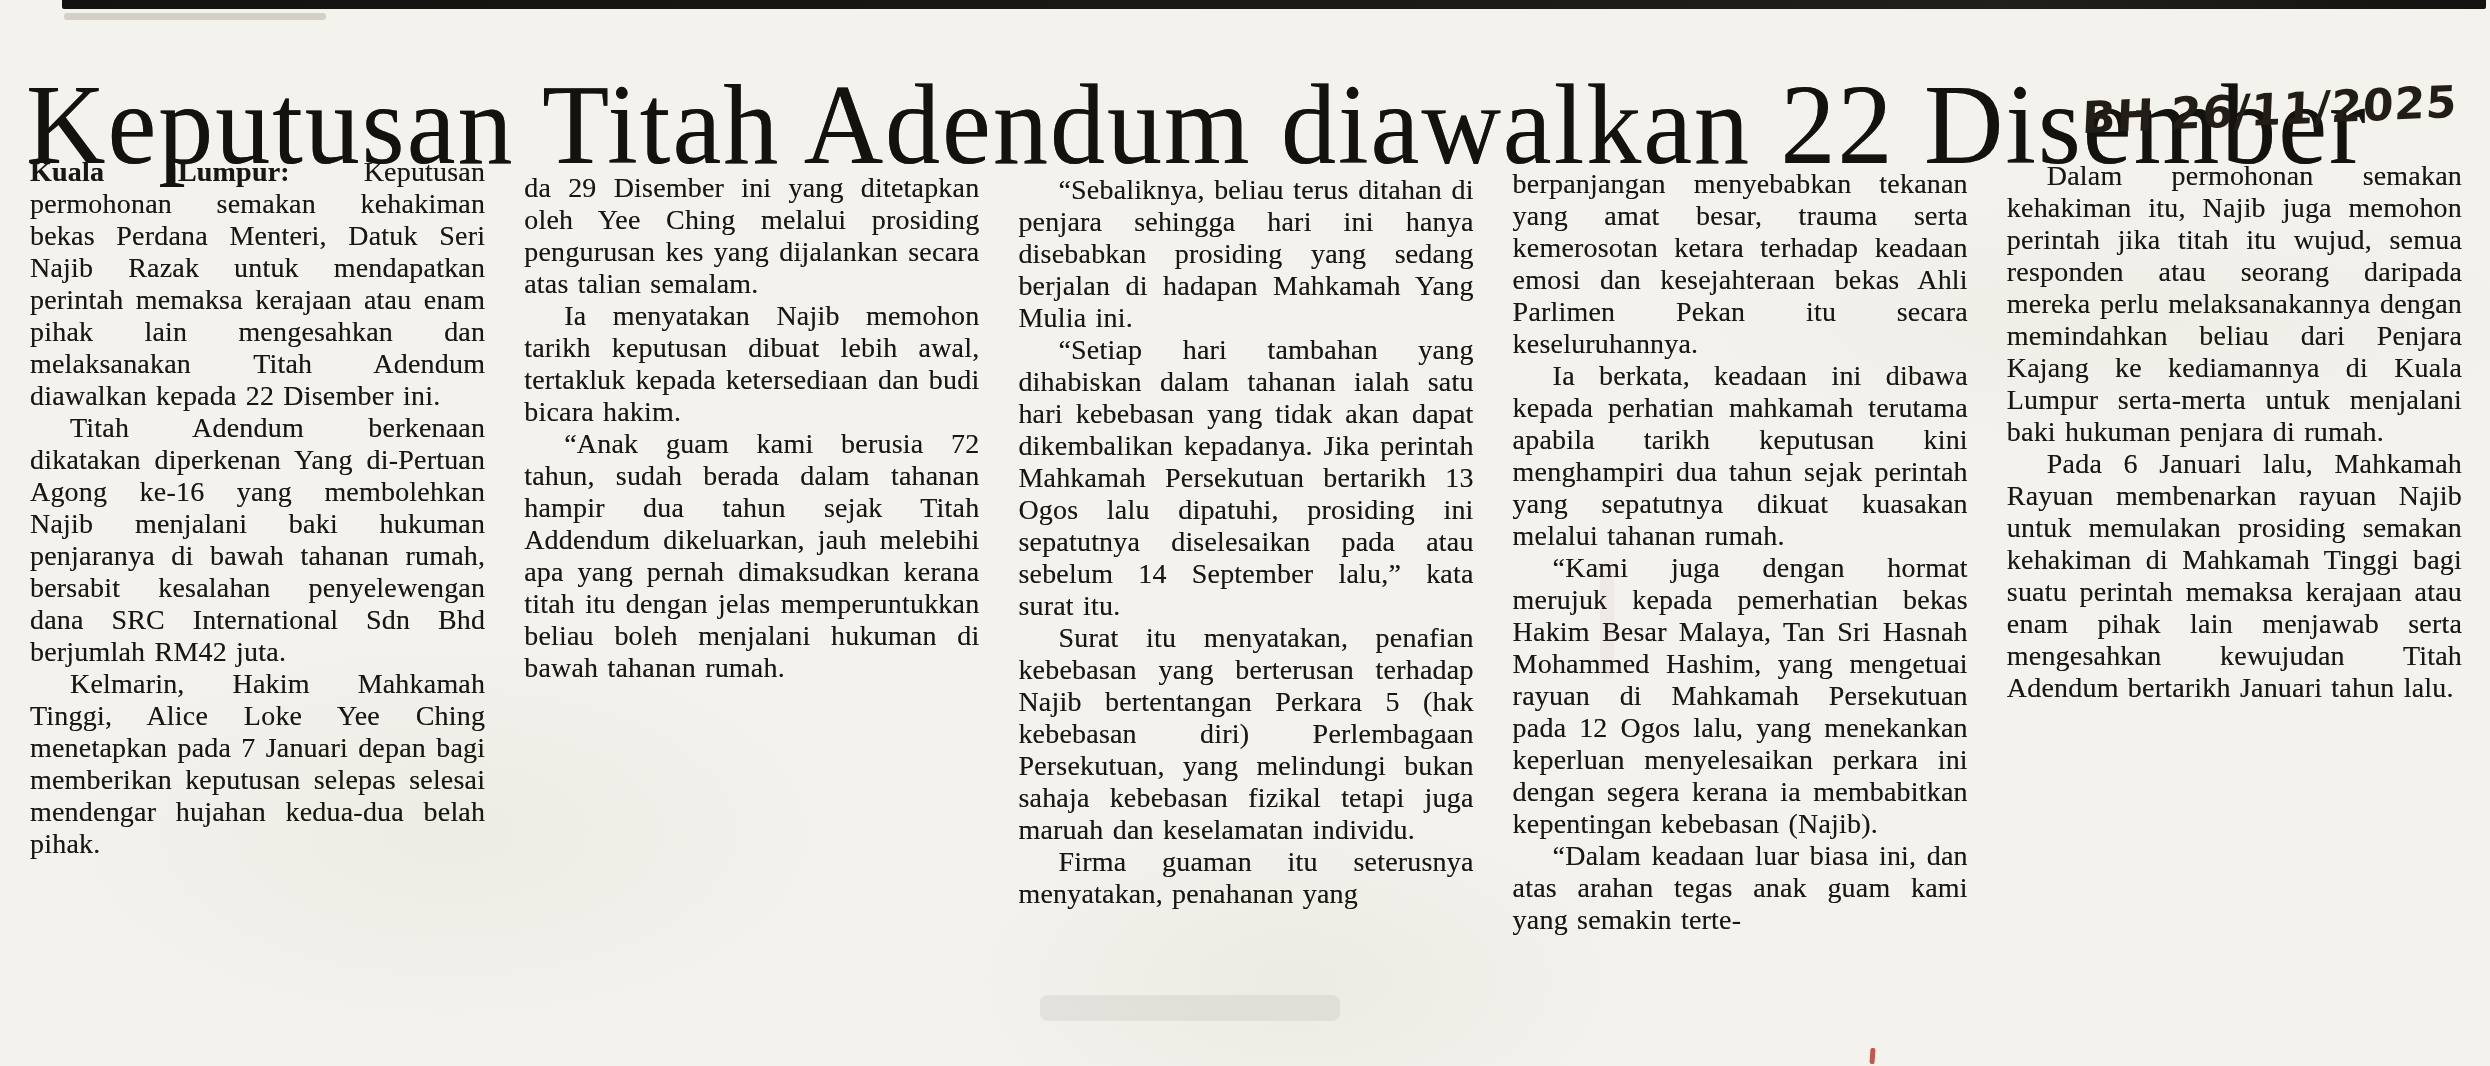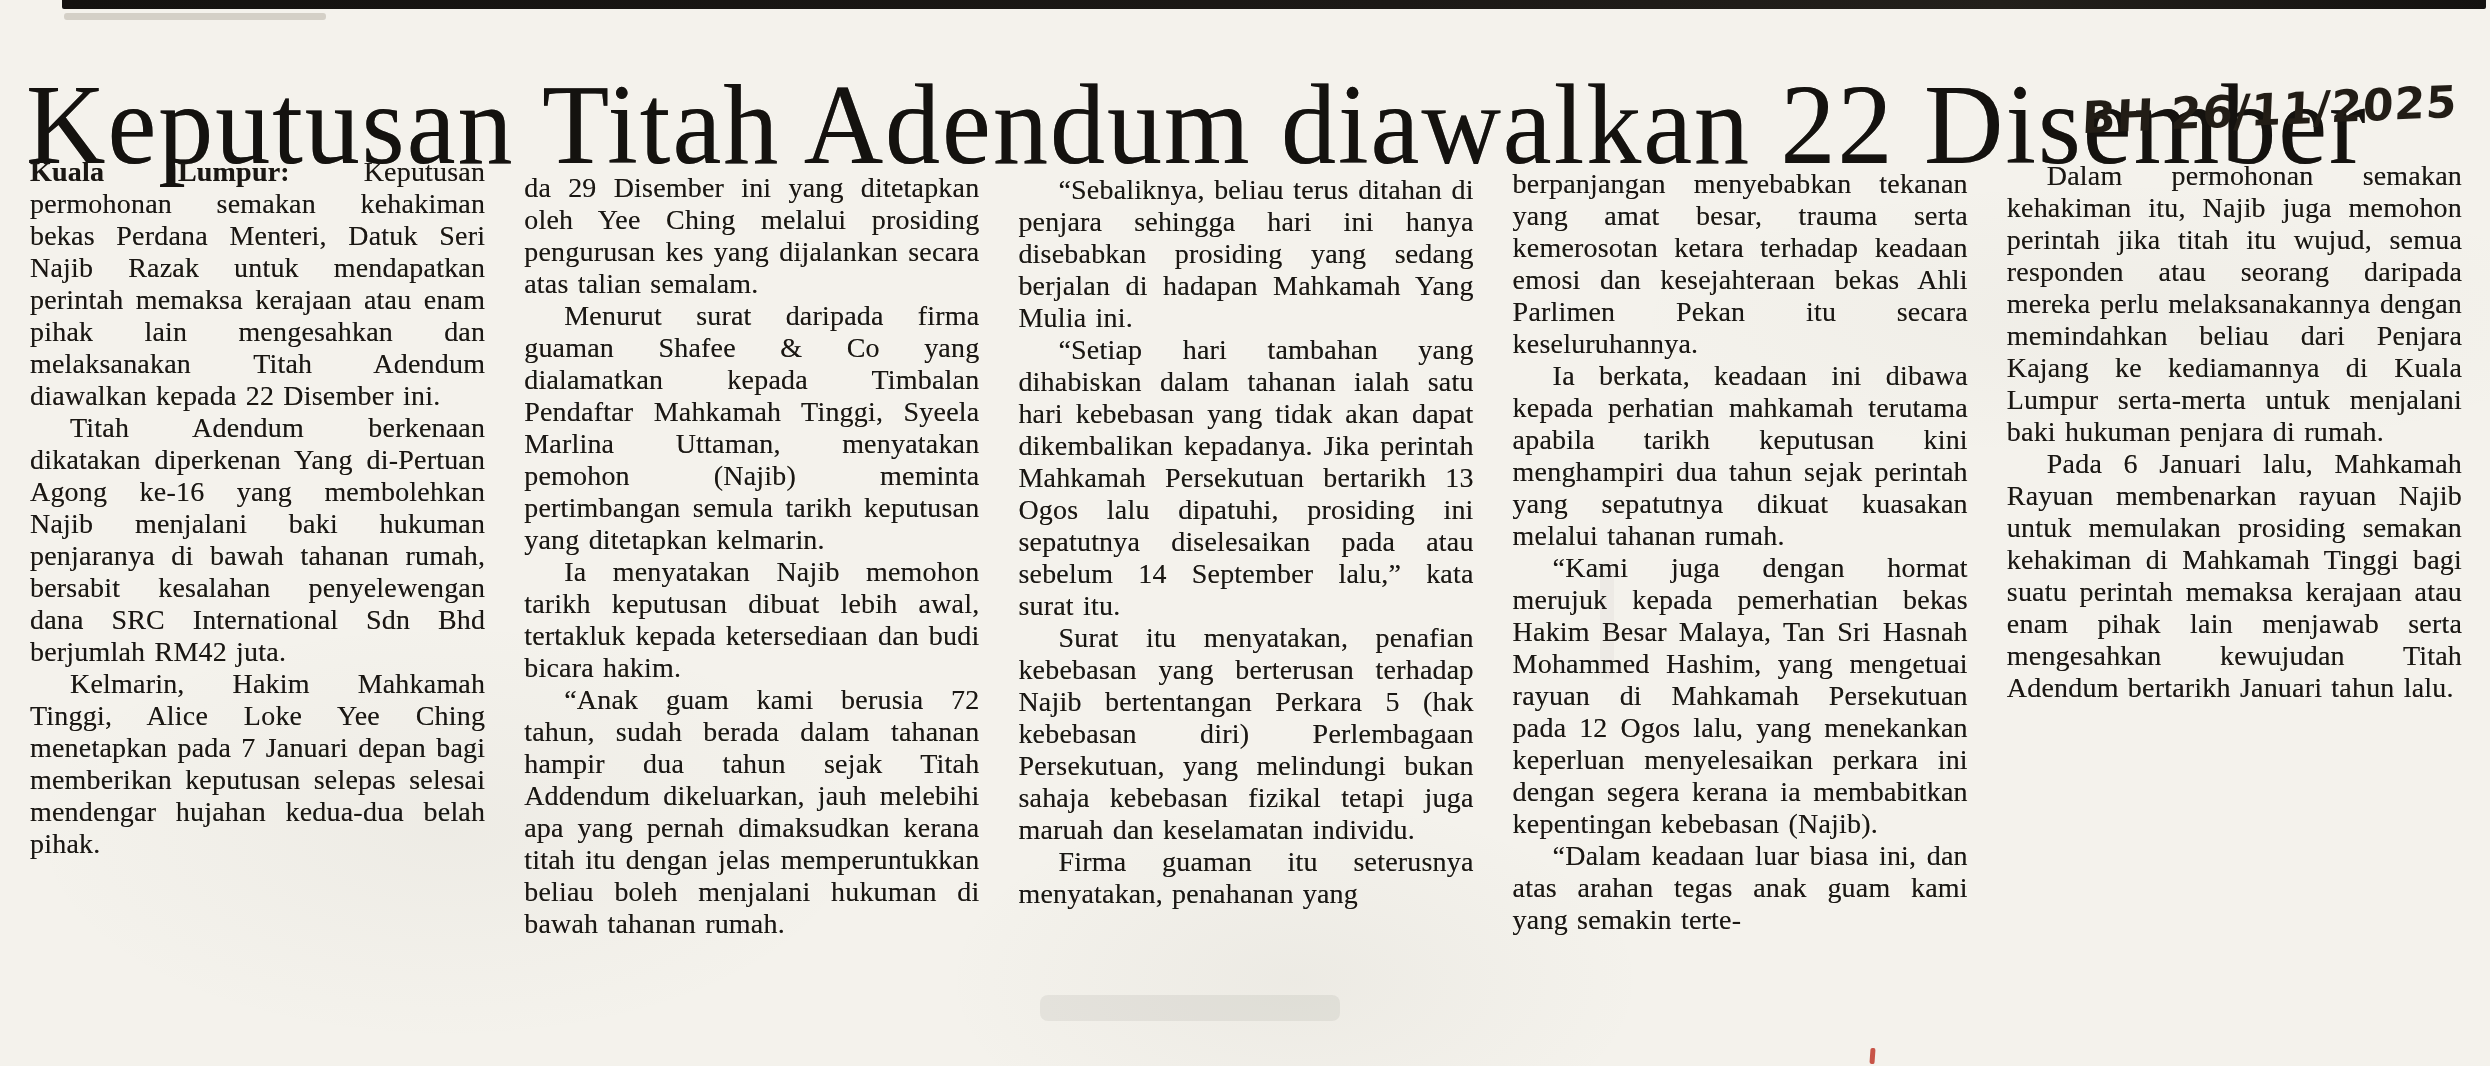--- a/index.html
+++ b/index.html
@@ -88,21 +88,20 @@
   <div class="annotation">BH 26/11/2025</div>
 
   <div class="columns">
     <div class="col col-1">
         <p><strong>Kuala Lumpur: </strong>Keputusan permohonan semakan kehakiman bekas Perdana Menteri, Datuk Seri Najib Razak untuk mendapatkan perintah memaksa kerajaan atau enam pihak lain mengesahkan dan melaksanakan Titah Adendum diawalkan kepada 22 Disember ini.</p>
         <p class="indent">Titah Adendum berkenaan dikatakan diperkenan Yang di-Pertuan Agong ke-16 yang membolehkan Najib menjalani baki hukuman penjaranya di bawah tahanan rumah, bersabit kesalahan penyelewengan dana SRC International Sdn Bhd berjumlah RM42 juta.</p>
         <p class="indent">Kelmarin, Hakim Mahkamah Tinggi, Alice Loke Yee Ching menetapkan pada 7 Januari depan bagi memberikan keputusan selepas selesai mendengar hujahan kedua-dua belah pihak.</p>
       </div>
     <div class="col col-2">
         <p>da 29 Disember ini yang ditetapkan oleh Yee Ching melalui prosiding pengurusan kes yang dijalankan secara atas talian semalam.</p>
-        <p class="indent">Menurut surat daripada firma guaman Shafee &amp; Co yang dialamatkan kepada Timbalan Pendaftar Mahkamah Tinggi, Syeela Marlina Uttaman, menyatakan pemohon (Najib) meminta pertimbangan semula tarikh keputusan yang ditetapkan kelmarin.</p>
         <p class="indent">Ia menyatakan Najib memohon tarikh keputusan dibuat lebih awal, tertakluk kepada ketersediaan dan budi bicara hakim.</p>
         <p class="indent">“Anak guam kami berusia 72 tahun, sudah berada dalam tahanan hampir dua tahun sejak Titah Addendum dikeluarkan, jauh melebihi apa yang pernah dimaksudkan kerana titah itu dengan jelas memperuntukkan beliau boleh menjalani hukuman di bawah tahanan rumah.</p>
       </div>
     <div class="col col-3">
         <p class="indent">“Sebaliknya, beliau terus ditahan di penjara sehingga hari ini hanya disebabkan prosiding yang sedang berjalan di hadapan Mahkamah Yang Mulia ini.</p>
         <p class="indent">“Setiap hari tambahan yang dihabiskan dalam tahanan ialah satu hari kebebasan yang tidak akan dapat dikembalikan kepadanya. Jika perintah Mahkamah Persekutuan bertarikh 13 Ogos lalu dipatuhi, prosiding ini sepatutnya diselesaikan pada atau sebelum 14 September lalu,” kata surat itu.</p>
         <p class="indent">Surat itu menyatakan, penafian kebebasan yang berterusan terhadap Najib bertentangan Perkara 5 (hak kebebasan diri) Perlembagaan Persekutuan, yang melindungi bukan sahaja kebebasan fizikal tetapi juga maruah dan keselamatan individu.</p>
         <p class="indent">Firma guaman itu seterusnya menyatakan, penahanan yang</p>
       </div>
     <div class="col col-4">

